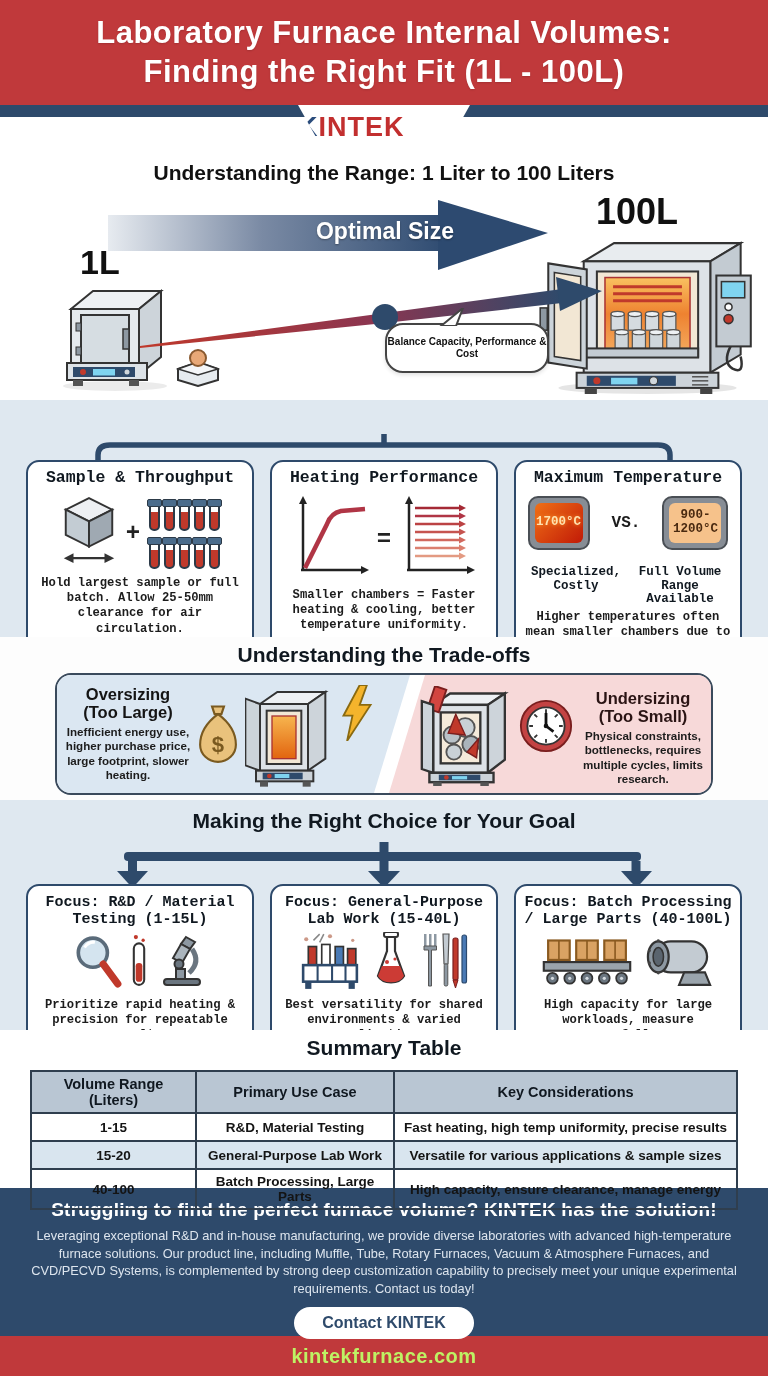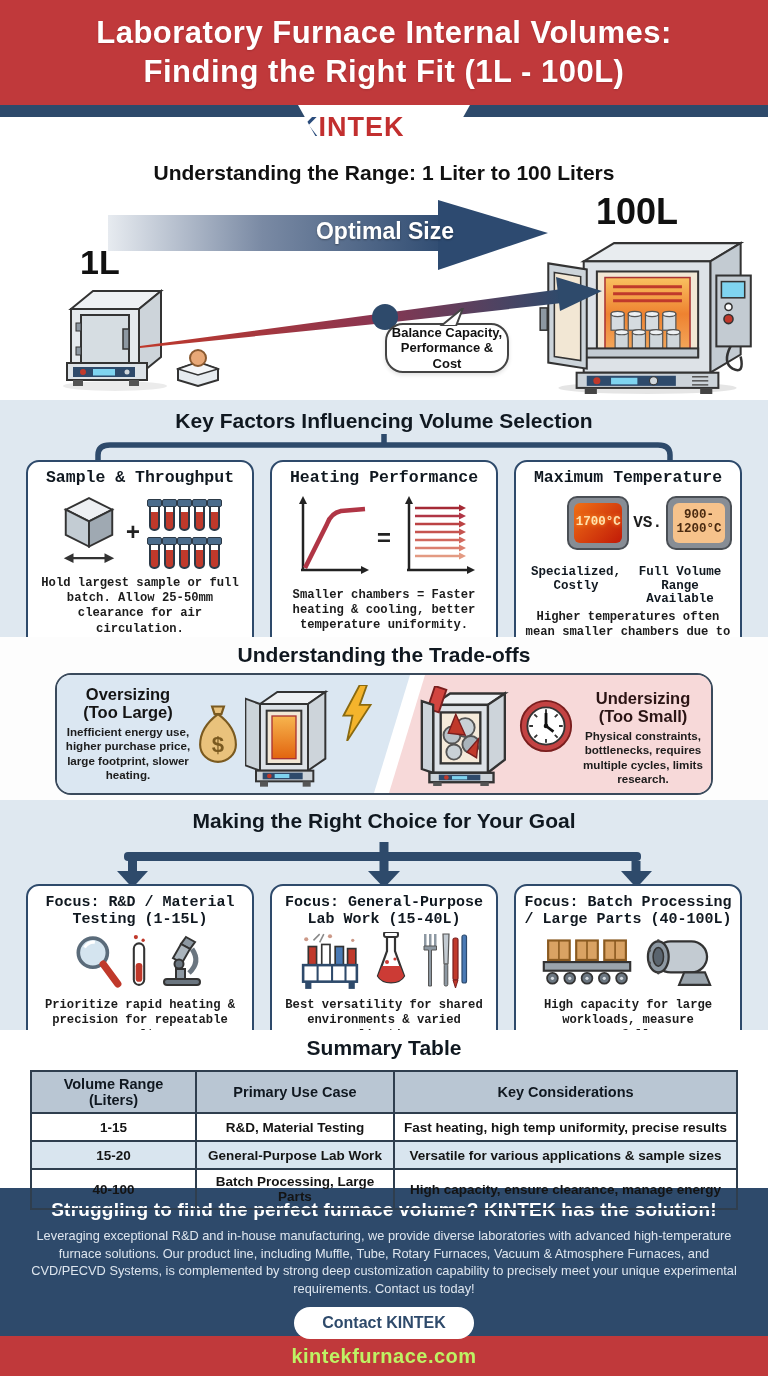--- a/index.html
+++ b/index.html
@@ -19,42 +19,42 @@
   .sec-range { position:relative; height:283px; background:#fff; }
   .range-heading { position:absolute; top:44px; width:100%; text-align:center; font-weight:bold; font-size:21px; color:#111; }
   .big-arrow { position:absolute; left:108px; top:83px; }
   .optimal-label { position:absolute; left:280px; top:101px; width:210px; text-align:center; color:#fff; font-weight:bold; font-size:23px; text-shadow:0 1px 2px rgba(0,0,0,.35); }
   .label-1l  { position:absolute; left:80px;  top:126px; font-weight:bold; font-size:34px; color:#111; }
   .label-100l{ position:absolute; left:596px; top:74px;  font-weight:bold; font-size:36px; color:#111; }
   .small-furnace-wrap { position:absolute; left:56px; top:162px; }
   .crucible-wrap { position:absolute; left:172px; top:224px; }
   .large-furnace-wrap { position:absolute; left:538px; top:116px; }
   .diag-wrap { position:absolute; left:0; top:160px; pointer-events:none; }
-  .callout { position:absolute; left:385px; top:206px; width:124px; height:50px; background:#fff; border:2px solid #444;
+  .callout { position:absolute; left:385px; top:206px; width:164px; height:50px; background:#fff; border:2px solid #444;
     border-radius:18px; display:flex; align-items:center; justify-content:center; text-align:center;
-    font-weight:bold; font-size:13px; line-height:1.2; color:#111; box-shadow:0 2px 4px rgba(0,0,0,.12); }
+    font-weight:bold; font-size:10px; line-height:1.2; color:#111; box-shadow:0 2px 4px rgba(0,0,0,.12); }
   .callout-tail { position:absolute; top:-17px; left:52px; }
 
   
   .sec-factors { position:relative; height:237px; background:#dfe8f0; }
   .factors-heading, .choice-heading { text-align:center; font-weight:bold; font-size:21px; color:#101820; padding-top:9px; }
   .bracket-wrap { position:absolute; top:34px; left:0; }
   .cards-row { position:absolute; left:26px; right:26px; display:flex; gap:16px; }
   .sec-factors .cards-row { top:60px; }
   .card { flex:1; background:#fff; border:2px solid #2e4a6b; border-radius:13px; padding:7px 8px 5px; text-align:center;font-family:Liberation Mono, monospace; }
   .card-title { font-weight:bold; font-size:16.5px; color:#101820; line-height:1.15; }
   .card-text { font-weight:bold; font-size:12.2px; line-height:1.25; color:#1c1c1c; margin-top:3px; }
   .icon-row { display:flex; align-items:center; justify-content:center; gap:6px; margin-top:6px; }
   .plus-sign, .equals-sign { font-weight:bold; font-size:24px; color:#222; }
   .tube-grid { display:flex; flex-wrap:wrap; width:76px; gap:4px; justify-content:center; }
   .kt-tube { position:relative; width:11px; height:26px; border:2px solid #2c3a48; border-radius:0 0 5px 5px;
     background:linear-gradient(#fff 22%, #c0392b 22%); margin-top:8px; }
   .kt-tube::before { content:''; position:absolute; top:-8px; left:-4px; right:-4px; height:6px;
     background:#4a6c8c; border:1.5px solid #2c3a48; border-radius:2px; }
-  .badge-row { display:flex; align-items:center; justify-content:flex-end; gap:4px; margin-top:8px; }
+  .badge-row { display:flex; align-items:center; justify-content:center; gap:22px; margin-top:8px; }
   .badge-frame { background:#878d95; border:2px solid #4a4f55; border-radius:10px; padding:5px; }
   .badge-inner { border-radius:6px; display:flex; align-items:center; justify-content:center; text-align:center;
     font-weight:bold; font-size:12.5px; line-height:1.1; }
   .badge-high .badge-inner { width:48px; height:40px; background:linear-gradient(135deg,#f07016,#c11a07); color:#ffe2b0; text-shadow:0 0 4px #ff9d2f; }
   .badge-low  .badge-inner { width:52px; height:40px; background:#f6c28b; color:#4a2a10; }
   .vs-sign { font-weight:bold; font-size:16px; color:#1c1c1c; }
   .badge-labels { display:flex; justify-content:flex-start; margin-top:16px; }
   .badge-labels div { font-weight:bold; font-size:12.5px; line-height:1.1; color:#101820; width:50%; }
 
   
@@ -235,21 +235,20 @@
       <span class="callout-tail">
         <svg width="28" height="18" viewBox="0 0 28 18">
             <polygon points="2,18 24,0 17,18" fill="#fff" stroke="#444" stroke-width="2"></polygon>
           </svg>
       </span>
       <span>Balance Capacity, Performance &amp; Cost</span>
     </div>
   </section>
 
   <section class="sec-factors">
-    <div class="factors-heading">Key Factors Influencing Volume Selection</div>
     <span class="bracket-wrap">
       <svg width="768" height="27" viewBox="0 0 768 27">
         <path d="M384 0 V11 M98 27 V21 Q98 11 110 11 H658 Q670 11 670 21 V27" stroke="#2e4a6b" stroke-width="5.5" fill="none"></path>
       </svg>
     </span>
     <div class="cards-row">
 
       <div class="card">
         <div class="card-title">Sample &amp; Throughput</div>
         <div class="icon-row">

